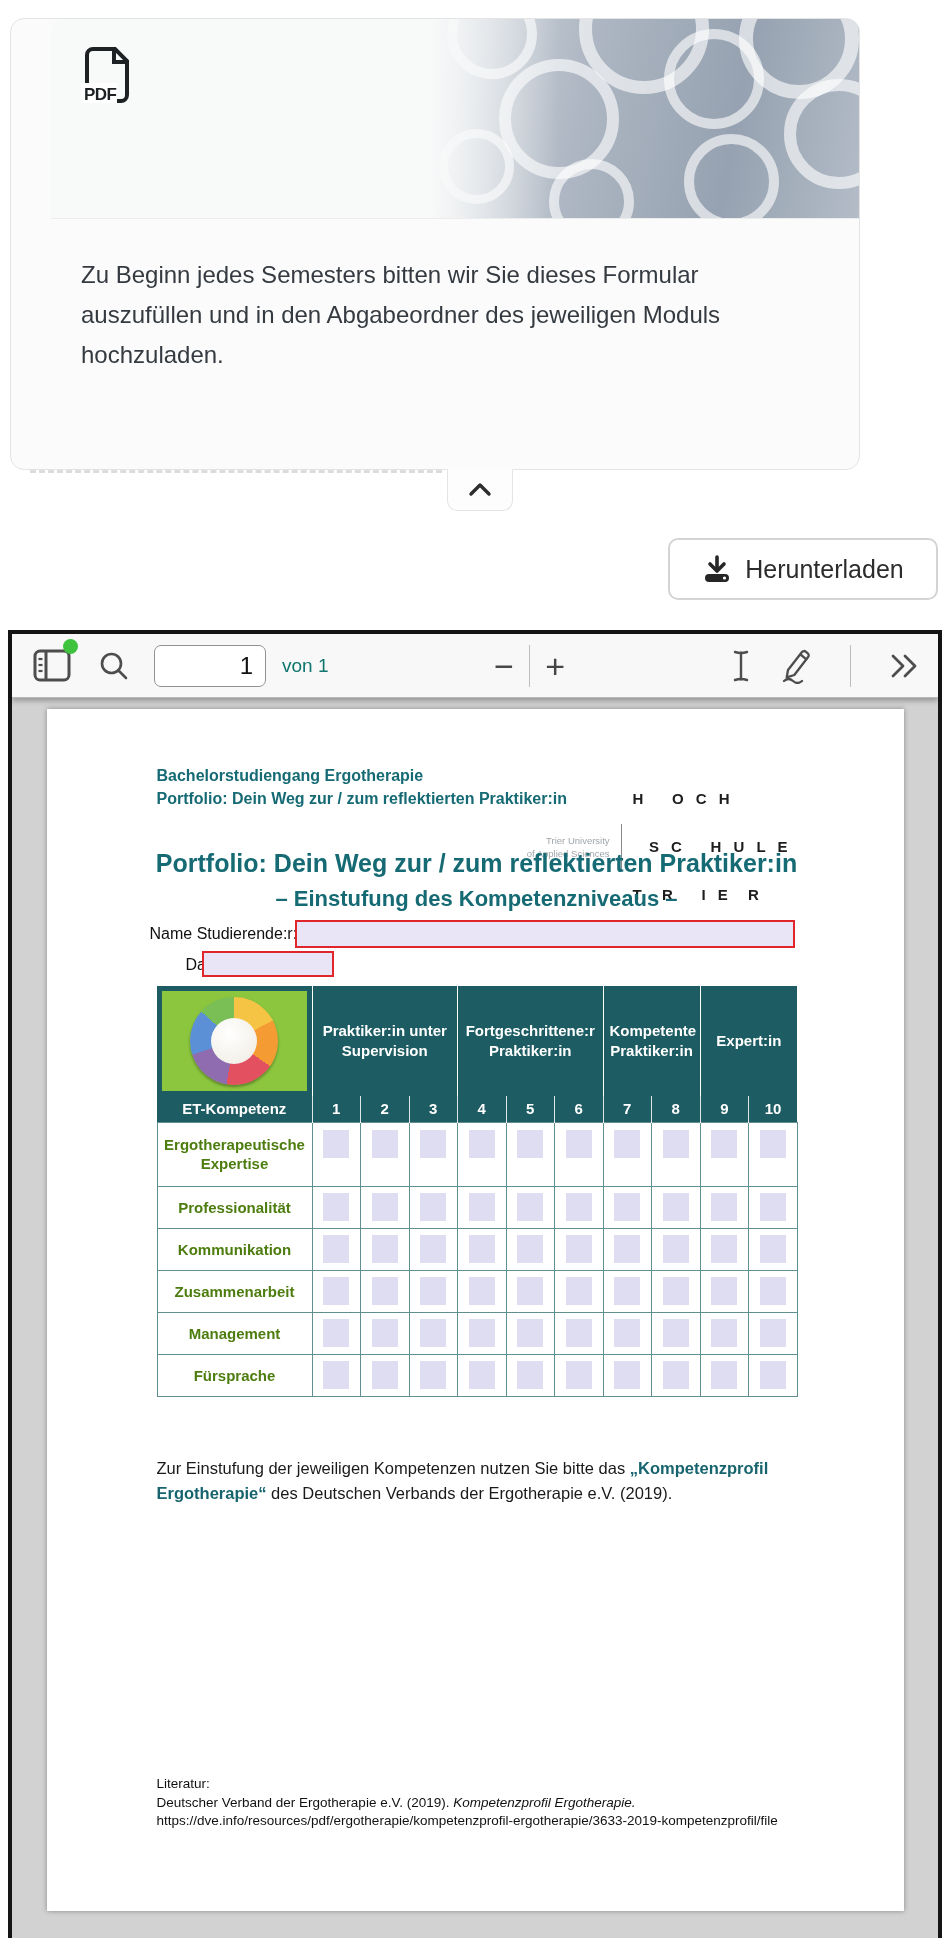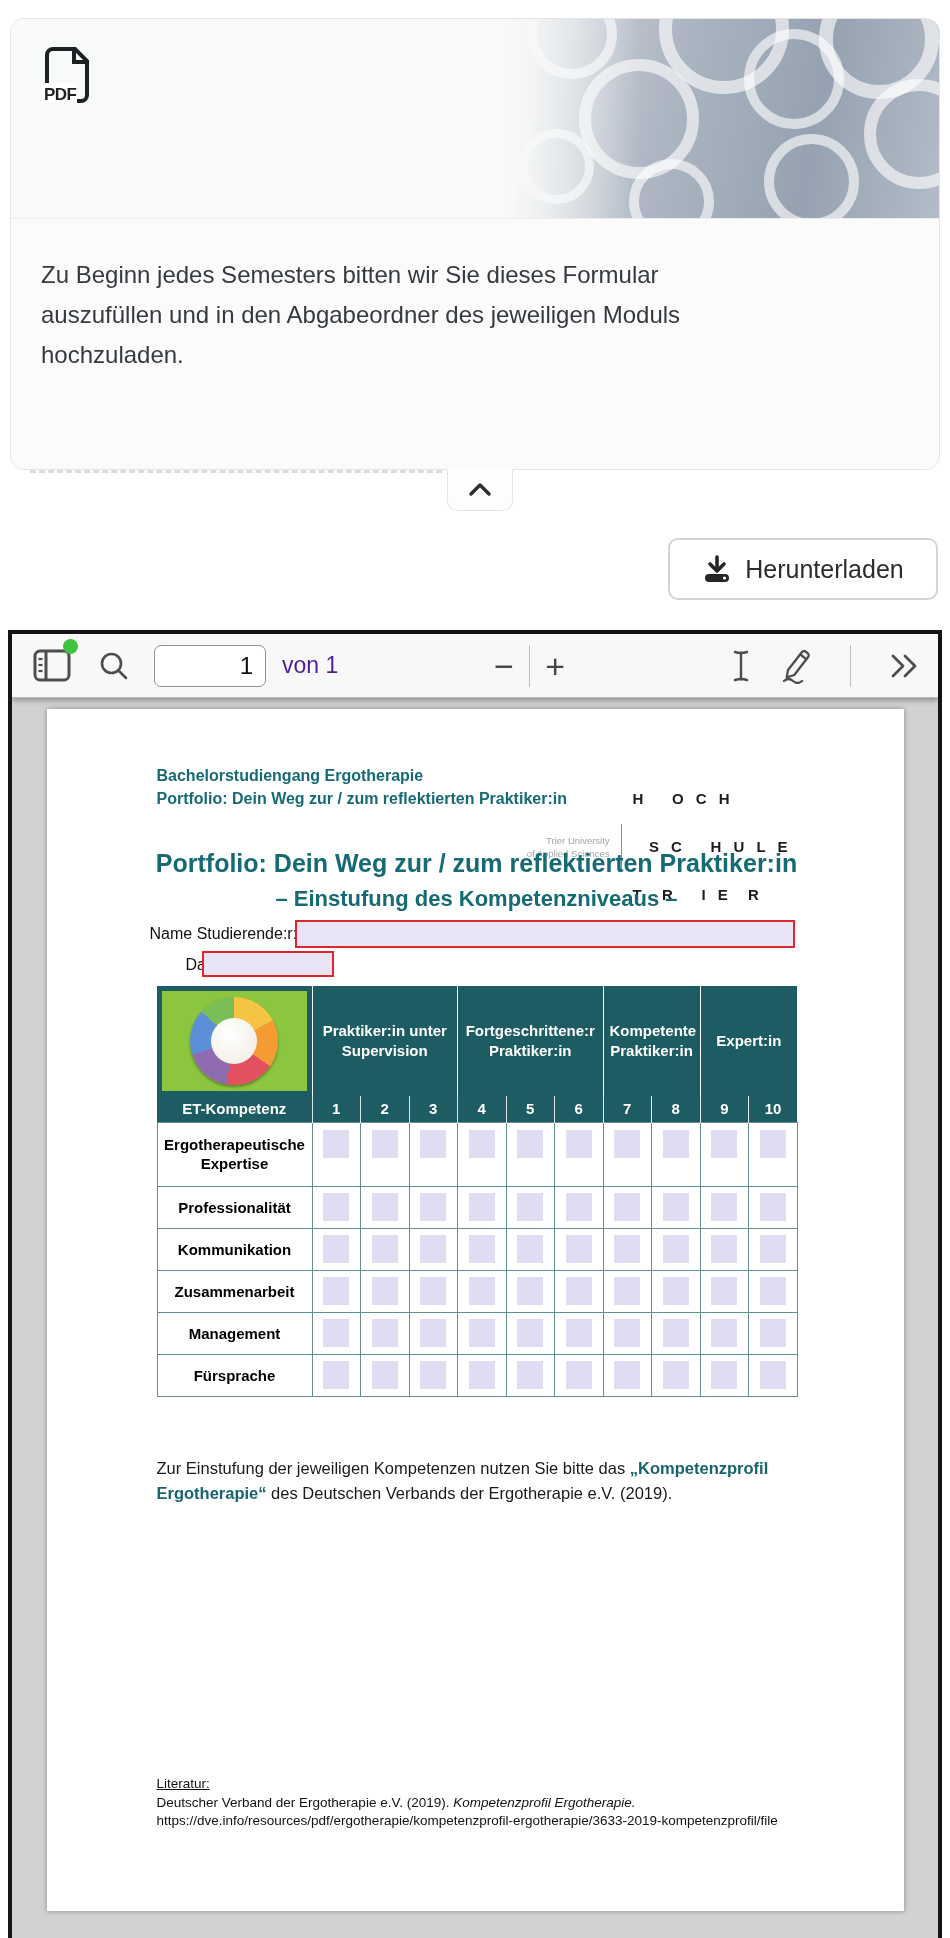--- a/index.html
+++ b/index.html
@@ -1,22 +1,22 @@
 <!DOCTYPE html>
 <html><head>
 <meta charset="utf-8">
 <style>
   * { margin:0; padding:0; box-sizing:border-box; }
   html,body { width:950px; height:1938px; overflow:hidden; background:#fff;
               font-family:"Liberation Sans", sans-serif; }
   body { position:relative; }
 
   
-  .activity-card { position:absolute; left:10px; top:18px; width:930px; height:452px;
-    background:#fbfbfb; border:1px solid #e4e4e4; border-radius:14px; }
+  .activity-card { position:absolute; left:10px; top:18px; width:850px; height:452px;
+    background:#fbfbfb; border:1px solid #e4e4e4; border-radius:14px;padding-left:40px; }
   .banner { position:relative; height:200px; border-bottom:1px solid #ececec;
     border-radius:13px 13px 0 0; overflow:hidden; background:#f8f9f9; }
   .rings-art { position:absolute; right:0; top:0; width:430px; height:200px;
     background:linear-gradient(100deg,#dfe3e8 0%,#aeb7c3 35%,#96a2b1 70%,#b3bcc7 100%); }
   .rings-art .fade { position:absolute; inset:0;
     background:linear-gradient(to right,#f8f9f9 0%, rgba(248,249,249,0) 30%); }
   .ring { position:absolute; border-radius:50%; border:10px solid rgba(255,255,255,.62); }
   .banner h1 { position:absolute; left:28px; top:26px; width:545px; font-size:41px;
     line-height:56px; font-weight:700; color:#1e2124; letter-spacing:-.5px; }
   .pdf-ic { display:inline-block; vertical-align:-6px; margin-right:14px; }
@@ -40,21 +40,21 @@
   .toolbar { position:relative; z-index:2; height:64px; background:#f9f8f9;
     border-bottom:1px solid #b9b9b9; box-shadow:0 3px 5px rgba(0,0,0,.28);
     display:flex; align-items:center; padding-left:18px; }
   .tb-btn { background:none; border:none; display:flex; align-items:center;
     justify-content:center; cursor:pointer; position:relative; }
   .green-dot { position:absolute; right:-4px; top:-5px; width:15px; height:15px;
     border-radius:50%; background:#3fc33f; }
   .page-input { margin-left:20px; width:112px; height:42px; background:#fff;
     border:1.5px solid #929292; border-radius:7px; font-size:24px; text-align:right;
     padding-right:12px; color:#111; font-family:"Liberation Sans",sans-serif; }
-  .von { margin-left:16px; font-size:23px; color:#4c1d95; }
+  .von { margin-left:16px; font-size:19px; color:#0f766e; }
   .zoom-group { position:absolute; left:482px; top:0; height:64px; display:flex;
     align-items:center; }
   .glyph-btn { background:none; border:none; font-size:34px; font-weight:300;
     color:#454545; cursor:pointer; line-height:1; }
   .tb-divider { width:1.5px; height:42px; background:#bdbdbd; margin:0 15px; }
   .right-group { position:absolute; right:14px; top:0; height:64px; display:flex;
     align-items:center; gap:18px; }
 
   .content { position:absolute; left:0; right:0; top:64px; bottom:0; overflow:hidden; }
   .page { position:relative; width:857px; height:1202px; margin:11px auto 0;
@@ -88,34 +88,34 @@
     background:conic-gradient(#f6c444 0 62deg,#f49b33 62deg 125deg,#e35060 125deg 190deg,
       #8f6bb0 190deg 252deg,#5b8fd6 252deg 312deg,#79bf55 312deg 360deg);
     box-shadow:0 2px 3px rgba(0,0,0,.35); }
   .wheel::after { content:""; position:absolute; left:21px; top:21px; width:46px;
     height:46px; border-radius:50%;
     background:radial-gradient(circle at 40% 35%, #ffffff 0%, #f4f1ea 70%, #e8e4da 100%); }
   td.group-cell { font-size:15px; line-height:20px; border-left:1.5px solid #fff;
     padding:0 6px; }
   td.etk-cell { font-size:15px; height:26px; }
   td.num-cell { font-size:15px; height:26px; border-left:1px solid rgba(255,255,255,.85); }
-  td.label-cell { color:#000000; font-weight:700; font-size:15px; text-align:center;
+  td.label-cell { color:#4d7c0f; font-weight:700; font-size:15px; text-align:center;
     border:1px solid #5f908f; vertical-align:middle; line-height:19px; padding:2px 4px; }
   td.check-cell { border:1px solid #5f908f; height:42px; vertical-align:middle; }
   td.tall { height:64px; }
   td.tall.check-cell { vertical-align:top; }
   .checkbox { width:26px; height:28px; background:#dfddf2; margin:0 auto; }
   td.tall .checkbox { margin-top:7px; }
 
   .note { position:absolute; left:110px; top:747px; width:655px; font-size:16.5px;
     line-height:25px; color:#1a1a1a; }
   .note b.link { color:#17646e; font-weight:700; }
   .literature { position:absolute; left:110px; top:1066px; font-size:13.5px;
     line-height:18.5px; color:#111; }
-  .literature .lit-head { text-decoration:underline; }
+  .literature .lit-head { }
   .literature i { font-style:italic; }
 
   svg { display:block; }
 </style>
 </head>
 <body>
 
 <div class="activity-card">
   <div class="banner">
     <div class="rings-art">

